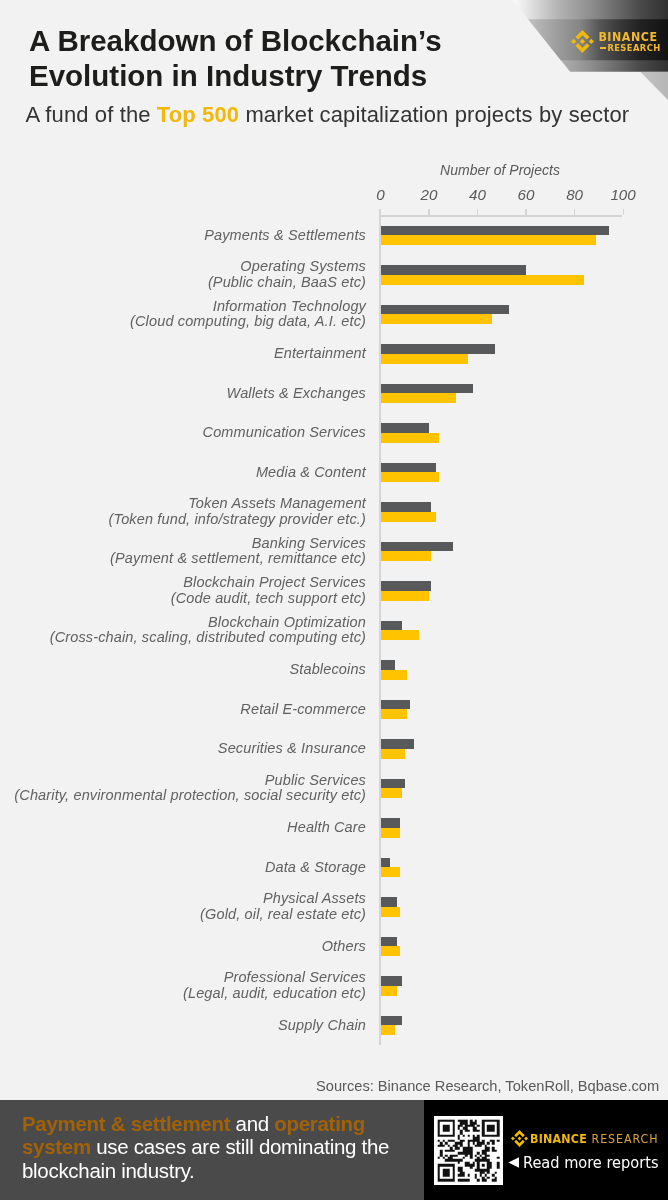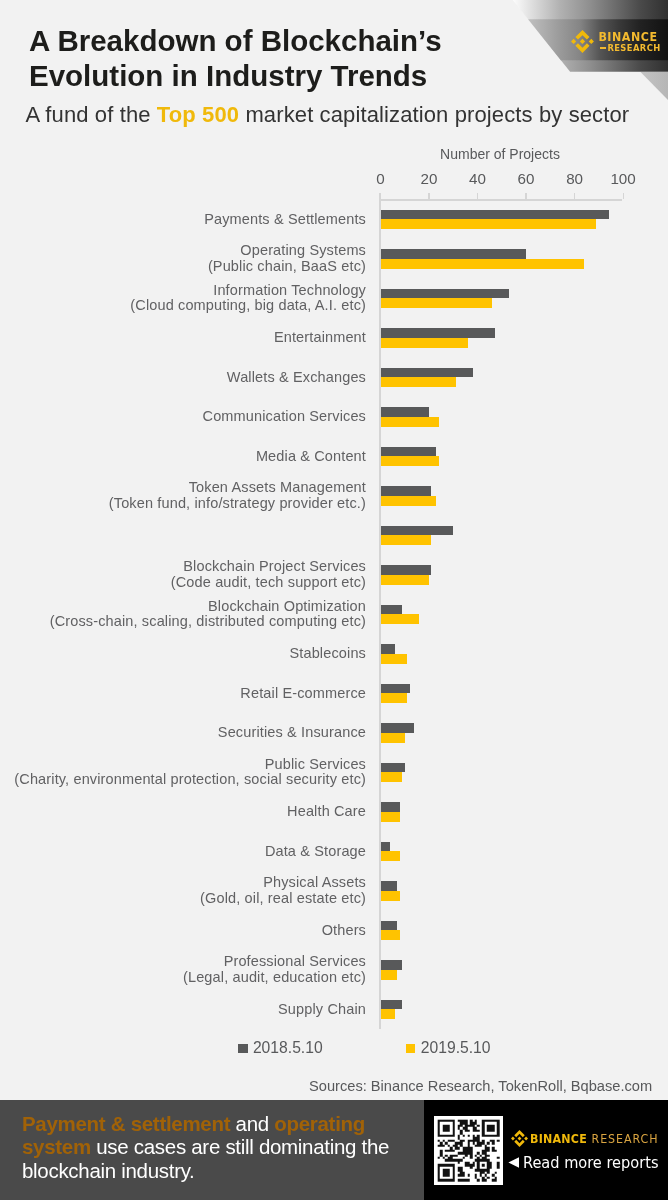--- a/index.html
+++ b/index.html
@@ -13,39 +13,39 @@
   .hdr-band{position:absolute;top:0;right:0;width:230px;height:110px;}
   .title{position:absolute;left:29px;top:22.8px;width:470px;
          font-family:"Liberation Sans",sans-serif;
          font-size:29.5px;font-weight:bold;line-height:35px;color:#1d1d1b;letter-spacing:0px;}
   .subtitle{position:absolute;left:25.5px;top:102px;font-family:"Liberation Sans",sans-serif;
             font-size:22px;color:#333333;
             letter-spacing:0.12px;white-space:nowrap;}
   .subtitle b{color:#f0b90b;font-weight:bold;}
 
   
-  .chart{position:absolute;left:0;top:0;width:668px;height:982px;}
+  .chart{position:absolute;left:0;top:16px;width:668px;height:982px;font-style:italic;}
   .axis-title{position:absolute;top:145.5px;left:378px;width:244px;text-align:center;
        font-family:"Liberation Sans",sans-serif;font-size:14px;color:#58595b;}
   .tick-label{position:absolute;font-family:"Liberation Sans",sans-serif;
        font-size:15.2px;color:#58595b;text-align:center;width:40px;top:170px;}
   .axis-line{position:absolute;background:#d5d5d5;}
   .cat-label{position:absolute;right:302px;text-align:right;
        font-family:"Liberation Sans",sans-serif;font-size:14.5px;letter-spacing:0.14px;
        color:#616163;line-height:15.4px;white-space:nowrap;}
   .bar{position:absolute;height:10px;}
   .bar-dark{background:#58595a;}
   .bar-yellow{background:#ffc300;}
 
   
   .legend{position:absolute;top:1040px;left:0;width:668px;height:20px;}
   .lg-item{position:absolute;font-family:"Liberation Sans",sans-serif;
        font-size:15.7px;color:#58595b;line-height:16px;}
   .lg-sw{position:absolute;width:9.6px;height:9.2px;top:3.7px;}
-  .sources{position:absolute;top:1079px;left:309px;font-family:"Liberation Sans",sans-serif;
+  .sources{position:absolute;top:1079px;left:316px;font-family:"Liberation Sans",sans-serif;
        font-size:14.65px;color:#58595b;line-height:15px;}
 
   
   .footer{position:absolute;left:0;top:1100px;width:668px;height:100px;background:#4a4a4a;}
   .footer-dark{position:absolute;left:423.5px;top:0;width:244.5px;height:100px;background:#000;}
   .footer-text{position:absolute;left:22.0px;top:1111.5px;width:381px;
        font-family:"Liberation Sans",sans-serif;font-size:20.5px;
        letter-spacing:-0.3px;line-height:23.9px;color:#ffffff;}
   .footer-text b{color:#a16207;font-weight:bold;}
   .qr{position:absolute;left:433.5px;top:1115.5px;width:69px;height:69px;background:#fff;}
@@ -155,20 +155,22 @@
           <div>Communication Services</div>
         </div>
         <div class="cat-label" style="top: 448.8px;">
           <div>Media &amp; Content</div>
         </div>
         <div class="cat-label" style="top: 480.1px;">
           <div>Token Assets Management</div>
           <div>(Token fund, info/strategy provider etc.)</div>
         </div>
         <div class="cat-label" style="top: 519.6px;">
+          <div>Banking Services</div>
+          <div>(Payment &amp; settlement, remittance etc)</div>
         </div>
         <div class="cat-label" style="top: 559.1px;">
           <div>Blockchain Project Services</div>
           <div>(Code audit, tech support etc)</div>
         </div>
         <div class="cat-label" style="top: 598.6px;">
           <div>Blockchain Optimization</div>
           <div>(Cross-chain, scaling, distributed computing etc)</div>
         </div>
         <div class="cat-label" style="top: 646.3px;">
@@ -244,30 +246,20 @@
         <div class="bar bar-yellow" style="left: 380.5px; top: 772.3px; width: 21.834px; height: 9.8px;"></div>
         <div class="bar bar-yellow" style="left: 380.5px; top: 811.8px; width: 19.408px; height: 9.8px;"></div>
         <div class="bar bar-yellow" style="left: 380.5px; top: 851.3px; width: 19.408px; height: 9.8px;"></div>
         <div class="bar bar-yellow" style="left: 380.5px; top: 890.8px; width: 19.408px; height: 9.8px;"></div>
         <div class="bar bar-yellow" style="left: 380.5px; top: 930.3px; width: 19.408px; height: 9.8px;"></div>
         <div class="bar bar-yellow" style="left: 380.5px; top: 969.8px; width: 16.982px; height: 9.8px;"></div>
         <div class="bar bar-yellow" style="left: 380.5px; top: 1009.3px; width: 14.556px; height: 9.8px;"></div>
       </div>
   </div>
 
-  <div class="legend">
-    <div class="lg-item" style="left:238px;">
-      <span class="lg-sw" style="left:0;background:#58595a;"></span>
-      <span style="margin-left:14.9px;">2018.5.10</span>
-    </div>
-    <div class="lg-item" style="left:405.9px;">
-      <span class="lg-sw" style="left:0;background:#ffc300;"></span>
-      <span style="margin-left:14.9px;">2019.5.10</span>
-    </div>
-  </div>
   <div class="sources">Sources: Binance Research, TokenRoll, Bqbase.com</div>
 
   <div class="footer">
     <div class="footer-dark"></div>
   </div>
   <div class="footer-text"><b>Payment &amp; settlement</b><span> and </span><b>operating system</b><span> use cases are still dominating the blockchain industry.</span></div>
   <div class="qr">
     <svg width="69" height="69" viewBox="-1.5 -1.5 28 28" shape-rendering="crispEdges">
       <rect x="-1.5" y="-1.5" width="28" height="28" fill="#ffffff"></rect>
       <path fill="#111111" d="M0 0h7v1h-7zM8 0h4v1h-4zM13 0h1v1h-1zM15 0h1v1h-1zM18 0h7v1h-7zM0 1h1v1h-1zM6 1h1v1h-1zM9 1h3v1h-3zM13 1h3v1h-3zM18 1h1v1h-1zM24 1h1v1h-1zM0 2h1v1h-1zM2 2h3v1h-3zM6 2h1v1h-1zM8 2h2v1h-2zM11 2h4v1h-4zM16 2h1v1h-1zM18 2h1v1h-1zM20 2h3v1h-3zM24 2h1v1h-1zM0 3h1v1h-1zM2 3h3v1h-3zM6 3h1v1h-1zM8 3h1v1h-1zM10 3h2v1h-2zM14 3h2v1h-2zM18 3h1v1h-1zM20 3h3v1h-3zM24 3h1v1h-1zM0 4h1v1h-1zM2 4h3v1h-3zM6 4h1v1h-1zM9 4h1v1h-1zM11 4h2v1h-2zM14 4h3v1h-3zM18 4h1v1h-1zM20 4h3v1h-3zM24 4h1v1h-1zM0 5h1v1h-1zM6 5h1v1h-1zM9 5h1v1h-1zM18 5h1v1h-1zM24 5h1v1h-1zM0 6h7v1h-7zM8 6h1v1h-1zM10 6h1v1h-1zM12 6h1v1h-1zM14 6h1v1h-1zM16 6h1v1h-1zM18 6h7v1h-7zM8 7h1v1h-1zM14 7h3v1h-3zM0 8h1v1h-1zM2 8h1v1h-1zM4 8h3v1h-3zM9 8h2v1h-2zM12 8h5v1h-5zM18 8h1v1h-1zM21 8h2v1h-2zM24 8h1v1h-1zM1 9h1v1h-1zM3 9h1v1h-1zM7 9h3v1h-3zM12 9h1v1h-1zM14 9h1v1h-1zM16 9h3v1h-3zM20 9h1v1h-1zM22 9h1v1h-1zM0 10h3v1h-3zM4 10h1v1h-1zM6 10h2v1h-2zM9 10h1v1h-1zM12 10h1v1h-1zM15 10h3v1h-3zM19 10h1v1h-1zM5 11h1v1h-1zM7 11h2v1h-2zM10 11h4v1h-4zM19 11h2v1h-2zM22 11h1v1h-1zM1 12h1v1h-1zM3 12h4v1h-4zM10 12h4v1h-4zM18 12h3v1h-3zM22 12h2v1h-2zM1 13h1v1h-1zM8 13h6v1h-6zM16 13h1v1h-1zM18 13h2v1h-2zM1 14h1v1h-1zM3 14h1v1h-1zM5 14h3v1h-3zM11 14h1v1h-1zM13 14h1v1h-1zM15 14h1v1h-1zM17 14h1v1h-1zM19 14h2v1h-2zM0 15h1v1h-1zM2 15h1v1h-1zM4 15h2v1h-2zM10 15h1v1h-1zM13 15h1v1h-1zM16 15h1v1h-1zM18 15h2v1h-2zM24 15h1v1h-1zM3 16h7v1h-7zM15 16h6v1h-6zM8 17h1v1h-1zM11 17h2v1h-2zM14 17h1v1h-1zM16 17h1v1h-1zM20 17h2v1h-2zM24 17h1v1h-1zM0 18h7v1h-7zM11 18h4v1h-4zM16 18h1v1h-1zM18 18h1v1h-1zM20 18h2v1h-2zM24 18h1v1h-1zM0 19h1v1h-1zM6 19h1v1h-1zM8 19h2v1h-2zM13 19h1v1h-1zM16 19h1v1h-1zM20 19h2v1h-2zM24 19h1v1h-1zM0 20h1v1h-1zM2 20h3v1h-3zM6 20h1v1h-1zM8 20h2v1h-2zM15 20h6v1h-6zM0 21h1v1h-1zM2 21h3v1h-3zM6 21h1v1h-1zM9 21h2v1h-2zM17 21h2v1h-2zM20 21h1v1h-1zM23 21h1v1h-1zM0 22h1v1h-1zM2 22h3v1h-3zM6 22h1v1h-1zM8 22h3v1h-3zM12 22h1v1h-1zM15 22h1v1h-1zM17 22h1v1h-1zM19 22h1v1h-1zM22 22h1v1h-1zM0 23h1v1h-1zM6 23h1v1h-1zM15 23h1v1h-1zM18 23h1v1h-1zM20 23h1v1h-1zM23 23h1v1h-1zM0 24h7v1h-7zM8 24h5v1h-5zM16 24h1v1h-1zM18 24h2v1h-2zM22 24h2v1h-2z"></path>

